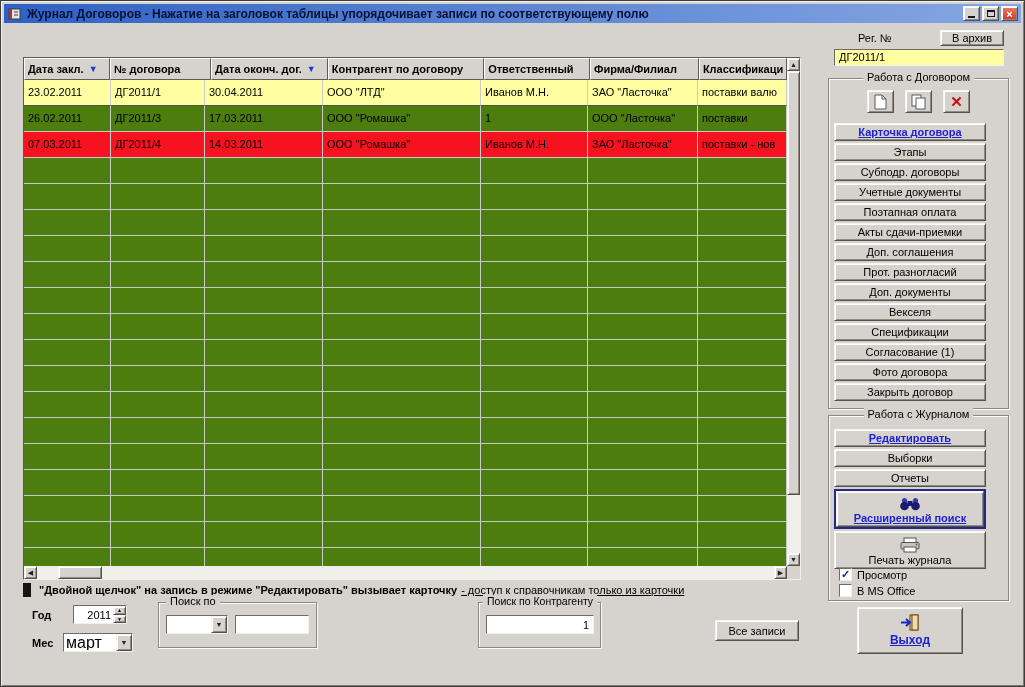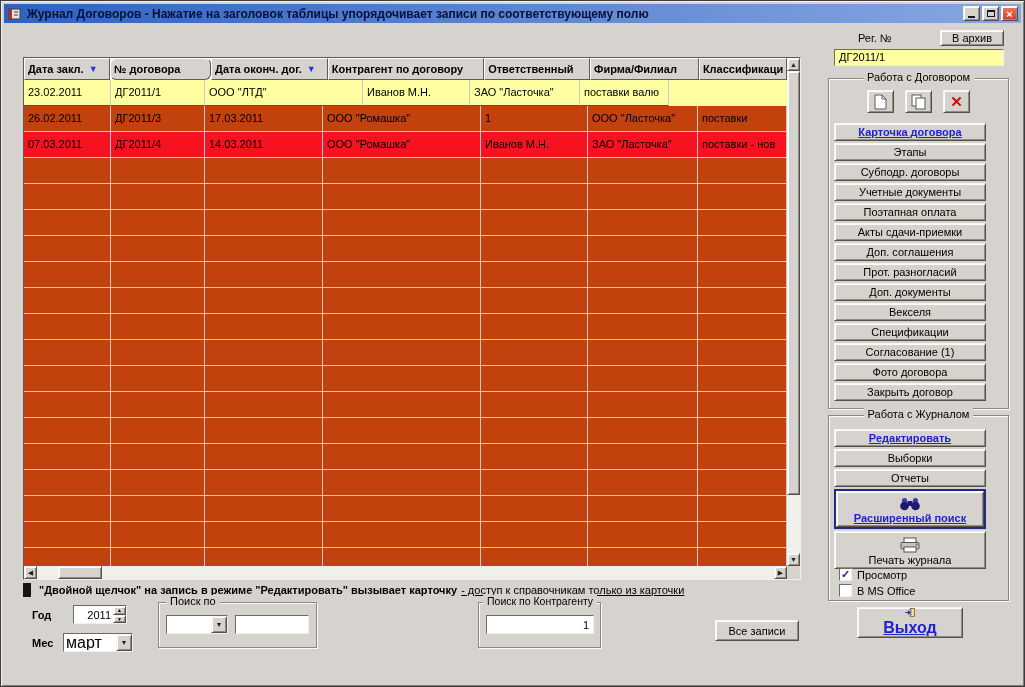--- a/index.html
+++ b/index.html
@@ -44,21 +44,21 @@
   
   .table{position:absolute;left:22px;top:56px;width:778px;height:523px;background:#fff;
     border:1px solid;border-color:#5f5c55 #f0efeb #f0efeb #5f5c55;}
   .thead{position:absolute;left:0;top:0;width:763px;height:22px;display:flex;}
   .th{height:22px;border-top:1px solid #fff;border-left:1px solid #fff;
     border-right:1px solid #5f5c55;border-bottom:1px solid #5f5c55;background:#d6d3ce;
     display:flex;align-items:center;padding:0 3px;font-weight:bold;font-size:11px;
     overflow:hidden;white-space:nowrap;}
   .sort{color:#2335e2;font-size:9px;margin-left:5px;}
   .tbody{position:absolute;left:0;top:22px;width:763px;height:486px;overflow:hidden;}
-  .tr{display:flex;height:26px;background:#c2410c;}
+  .tr{display:flex;height:26px;background:#4d7c0f;}
   .tr.hl-current{background:#ffffa2;}
   .tr.hl-current .td{border-bottom-color:#55524c;}
   .tr.hl-reminder{background:#f6121f;}
   .td{height:26px;border-right:1px solid #c9c9c9;border-bottom:1px solid #c9c9c9;
     padding-left:4px;font-size:11px;line-height:25px;overflow:hidden;white-space:nowrap;}
   .vscroll{position:absolute;right:0;top:0;width:13px;height:508px;background:#f1efe9;}
   .vthumb{position:absolute;left:0;top:13px;width:13px;height:424px;}
   .vs-up{position:absolute;left:0;top:0;width:13px;height:13px;}
   .vs-dn{position:absolute;left:0;bottom:0;width:13px;height:13px;}
   .hscroll{position:absolute;left:0;bottom:0;width:763px;height:13px;background:#f1efe9;}
@@ -93,21 +93,21 @@
   .del-x{color:#c90f0f;font-weight:bold;font-size:15px;line-height:15px;}
   .list{position:absolute;left:5px;top:44px;}
   .list-btn{width:152px;height:18px;margin-bottom:2px;}
   .jr-list{position:absolute;left:5px;top:13px;}
   .tall-btn{width:152px;height:38px;margin-bottom:2px;flex-direction:column;gap:1px;padding-top:2px;}
   .adv-wrap{width:152px;height:40px;border:2px solid #232a86;margin-bottom:2px;}
   .adv-wrap .btn{width:100%;height:100%;flex-direction:column;gap:1px;padding-top:2px;}
   .chk-row{position:absolute;left:10px;display:flex;align-items:center;gap:5px;font-size:11px;}
   .chk{width:13px;height:13px;background:#fff;border:1px solid;border-color:#6e6b64 #f1f0ec #f1f0ec #6e6b64;
     display:flex;align-items:center;justify-content:center;font-size:11px;color:#1b2c92;font-weight:bold;line-height:11px;}
-  .exit-btn{position:absolute;left:856px;top:606px;width:106px;height:31px;flex-direction:column;gap:2px;font-size:16px;}
+  .exit-btn{position:absolute;left:856px;top:606px;width:106px;height:47px;flex-direction:column;gap:2px;font-size:12px;}
 </style>
 </head>
 <body>
 
 <div class="window">
 
   <div class="titlebar">
     <svg class="app-icon" viewBox="0 0 15 14">
       <rect x="1" y="2" width="11" height="10" fill="#e9e5da" stroke="#3a3a52"></rect>
       <rect x="1" y="2" width="3" height="10" fill="#b43030"></rect>
@@ -134,21 +134,21 @@
     </div>
     <div class="reg-field">ДГ2011/1</div>
   </div>
 
   <div class="table">
     <div class="thead" id="thead">
         <div class="th" style="width: 87px;">
           <span>Дата закл.</span>
           <span class="sort">▼</span>
         </div>
-        <div class="th" style="width: 102px; border-radius: 6px;">
+        <div class="th" style="width: 102px;">
           <span>№ договора</span>
         </div>
         <div class="th" style="width: 118px;">
           <span>Дата оконч. дог.</span>
           <span class="sort">▼</span>
         </div>
         <div class="th" style="width: 158px;">
           <span>Контрагент по договору</span>
         </div>
         <div class="th" style="width: 107px;">
@@ -158,20 +158,21 @@
           <span>Фирма/Филиал</span>
         </div>
         <div class="th" style="width: 89px;">
           <span>Классификаци</span>
         </div>
       </div>
     <div class="tbody" id="tbody">
         <div class="tr hl-current">
           <div class="td" style="width: 87px;">23.02.2011</div>
           <div class="td" style="width: 94px;">ДГ2011/1</div>
+          <div class="td" style="width: 118px;">30.04.2011</div>
           <div class="td" style="width: 158px;">ООО "ЛТД"</div>
           <div class="td" style="width: 107px;">Иванов М.Н.</div>
           <div class="td" style="width: 110px;">ЗАО "Ласточка"</div>
           <div class="td" style="width: 89px;">поставки валю</div>
         </div>
         <div class="tr hl-none">
           <div class="td" style="width: 87px;">26.02.2011</div>
           <div class="td" style="width: 94px;">ДГ2011/3</div>
           <div class="td" style="width: 118px;">17.03.2011</div>
           <div class="td" style="width: 158px;">ООО "Ромашка"</div>

